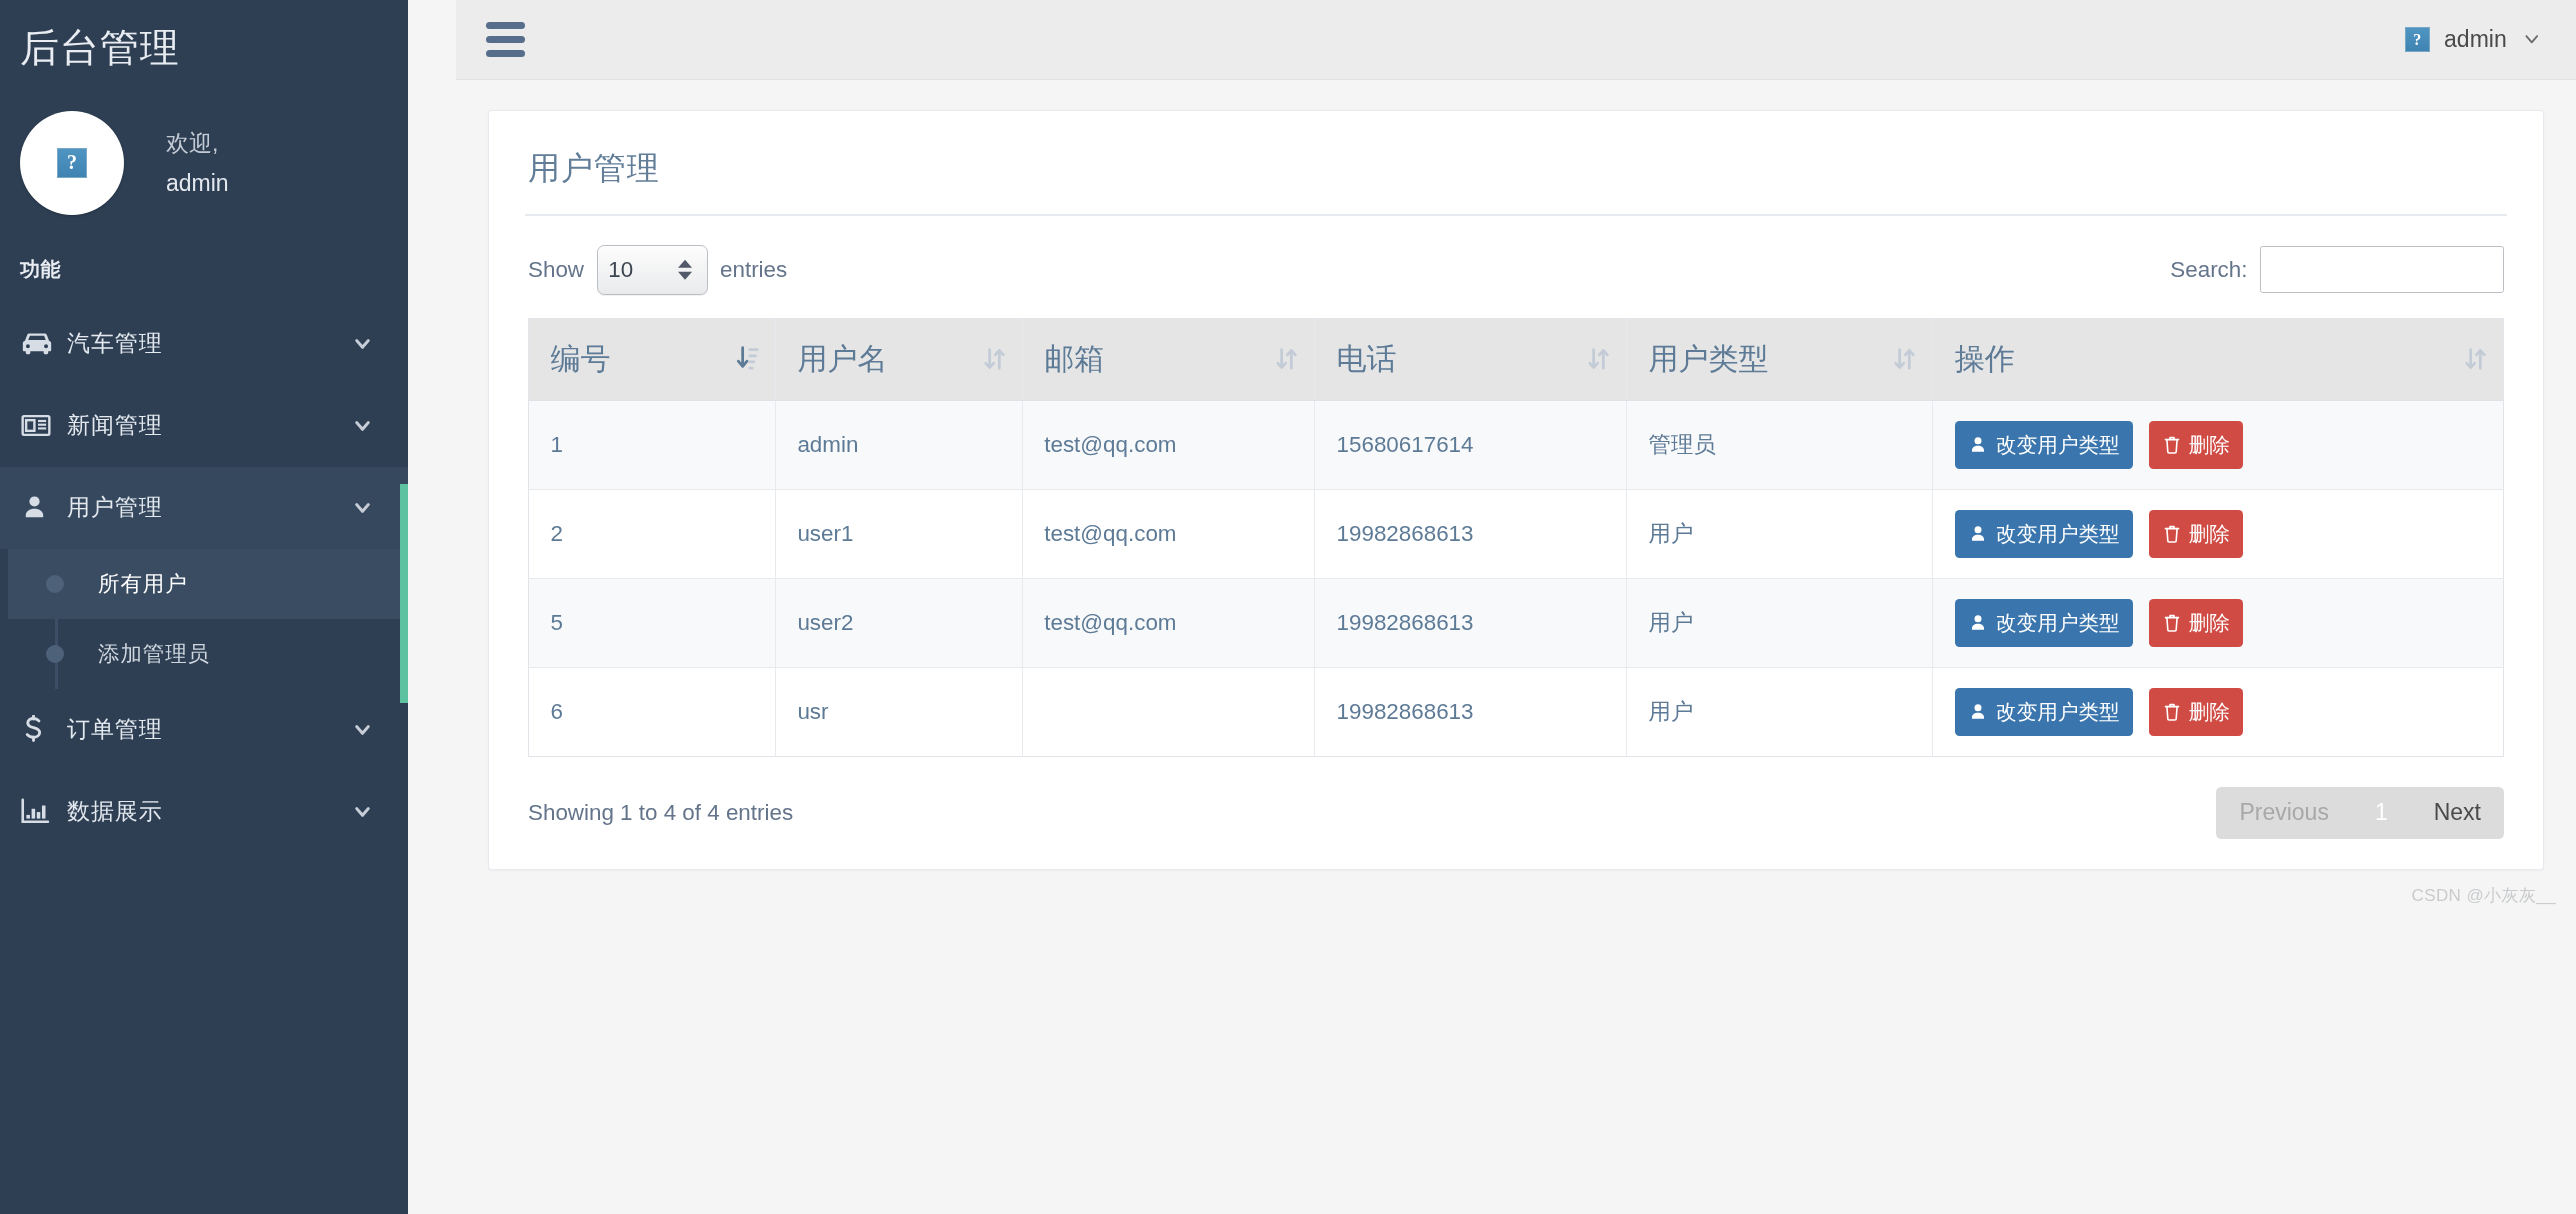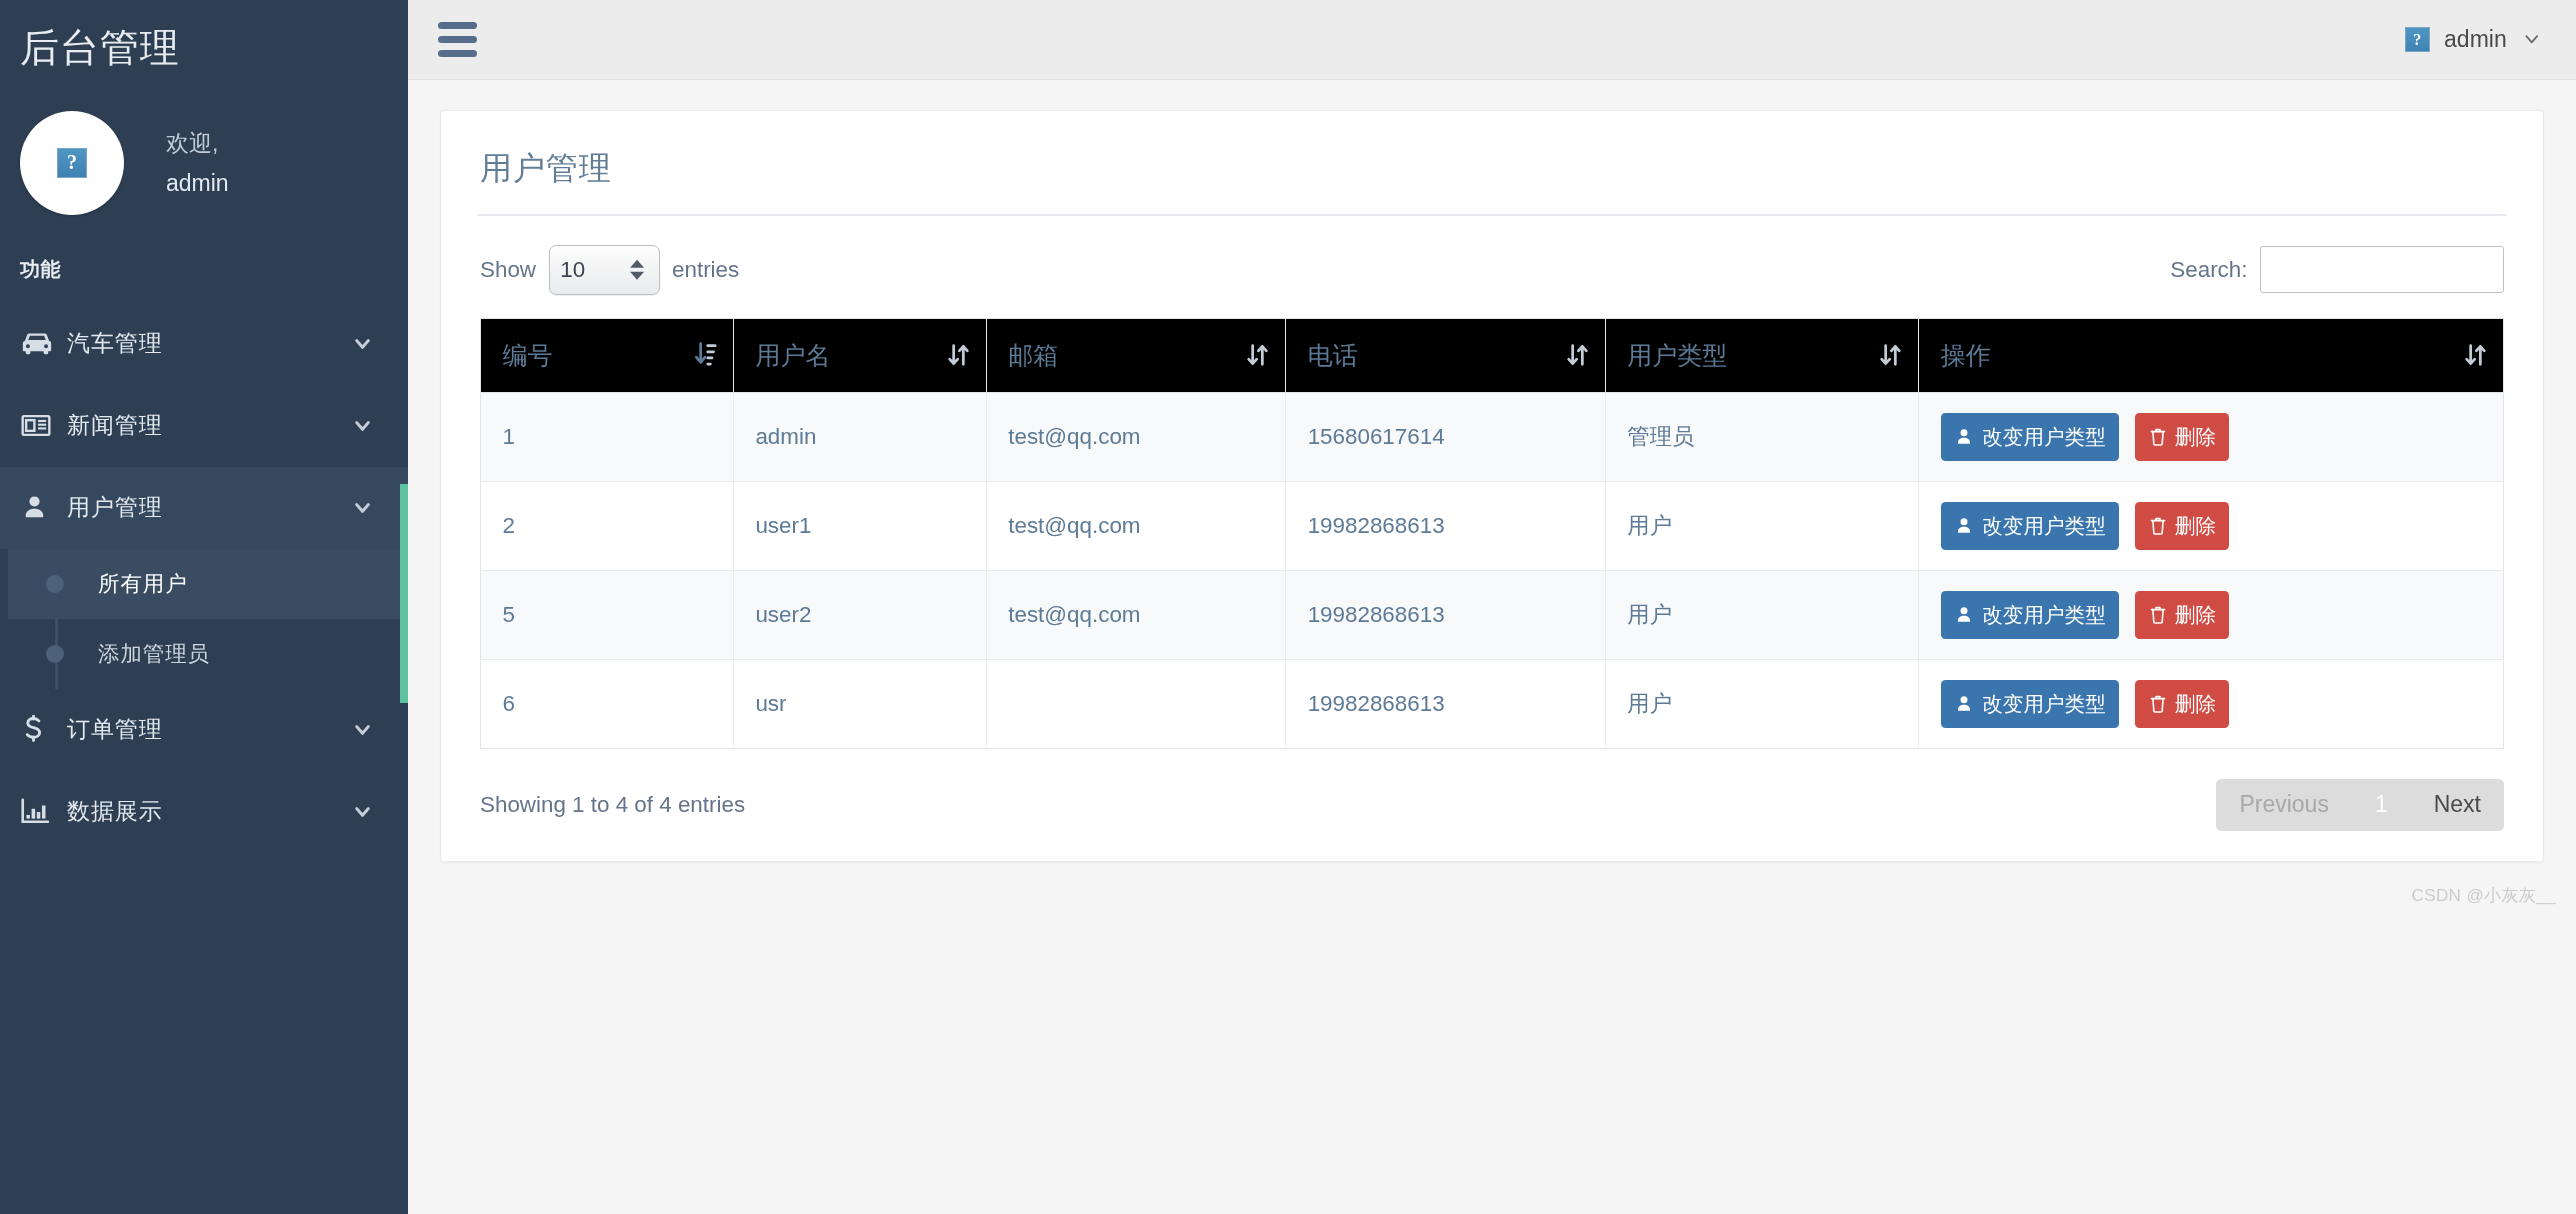--- a/index.html
+++ b/index.html
@@ -2,21 +2,21 @@
 <html style="font-size:14.3px"><head>
 <meta charset="utf-8">
 <style>
   * { box-sizing: border-box; margin: 0; padding: 0; }
   html, body {
     width: 2576px; height: 1215px;
     font-family: "Liberation Sans", "DejaVu Sans", sans-serif;
     background: #f5f5f5;
     overflow: hidden;
   }
-  #app { display: flex; width: 2576px; height: 919px; position: relative; }
+  #app { display: flex; width: 2576px; height: 919px; position: relative; gap: 48px; }
 
   
   .sidebar {
     width: 408px; flex: 0 0 408px;
     background: #2e3f54;
     height: 1215px;
     position: relative;
     overflow: hidden;
   }
   .brand {
@@ -171,27 +171,27 @@
     padding: 0 9px;
     font-family: "Liberation Sans", sans-serif;
   }
 
   
   .tbl-wrap { padding: 23px 39px 0 39px; }
   table.dt { width: 100%; border-collapse: collapse; border: 0.9px solid #e1e4e8; }
   table.dt th {
     text-align: left;
     color: #5d7a96;
-    font-size: 25px;
+    font-size: 30px;
     font-weight: 400;
     padding: 20px 21.5px;
     border-bottom: 1.8px solid #dfe3e8;
     border-right: 0.9px solid #e6e9ed;
     position: relative;
-    background: #000000;
+    background: #e5e5e5;
     cursor: pointer;
     white-space: nowrap;
   }
   table.dt th:last-child { border-right: none; }
   .sorticon { position: absolute; right: 16px; top: 50%; transform: translateY(-50%); width: 23px; height: 29px; }
   table.dt td {
     color: #5d7a96;
     font-size: 22.4px;
     padding: 20px 21.5px;
     border-right: 0.9px solid #e8ebee;

